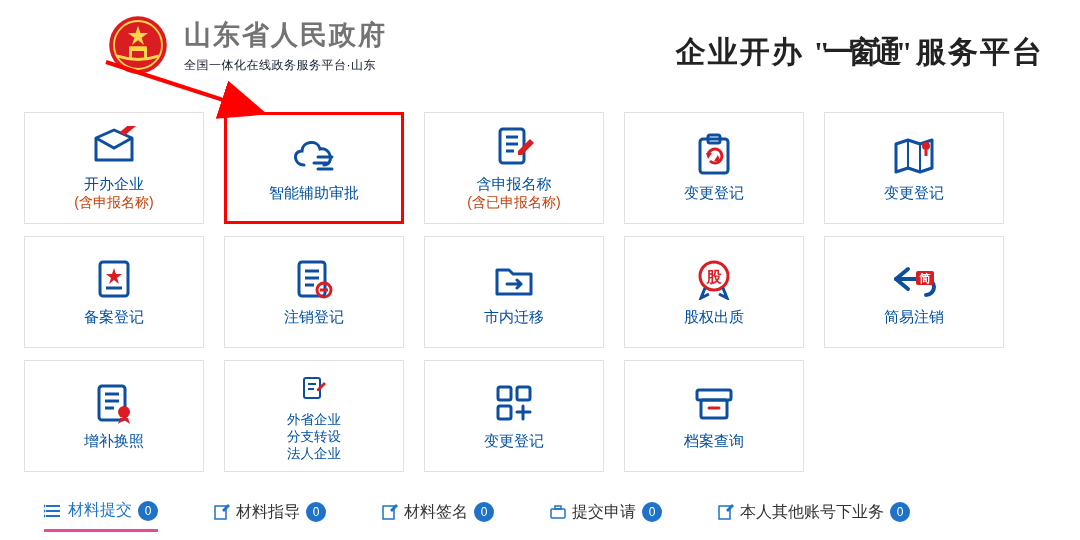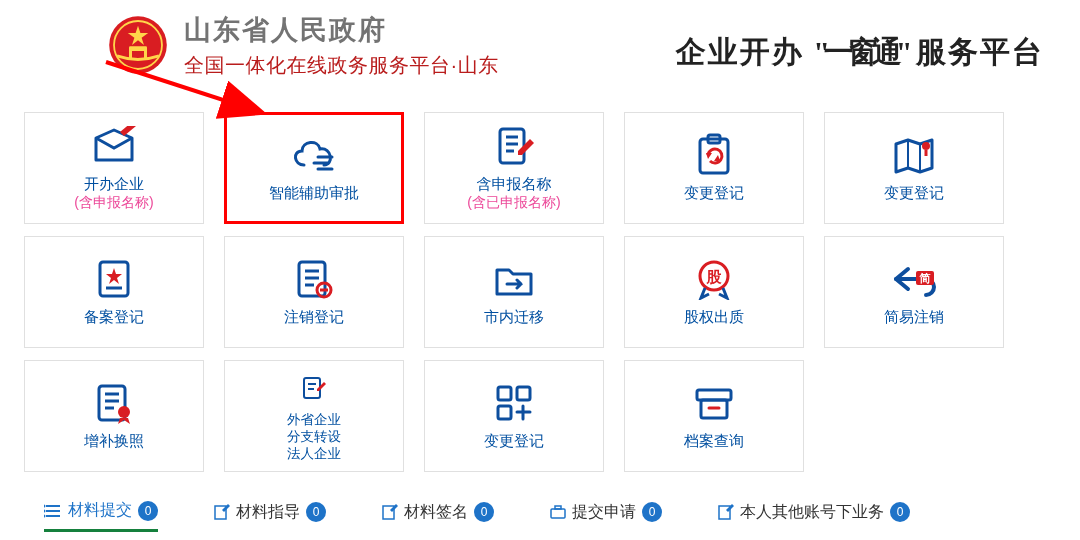--- a/index.html
+++ b/index.html
@@ -26,22 +26,22 @@
       display: flex;
       flex-direction: column;
     }
     .main-title {
       color: #737373;
       font-size: 27px;
       font-weight: bold;
       letter-spacing: 2px;
     }
     .sub-title {
-      color: #b91c1c;
-      font-size: 20px;
+      color: #0f172a;
+      font-size: 12px;
       margin-top: 4px;
       letter-spacing: 0.5px;
     }
     .right-title {
       position: absolute;
       right: 36px;
       top: 32px;
       font-family: "STKaiti", "KaiTi", serif;
       font-size: 30px;
       font-weight: 600;
@@ -84,21 +84,21 @@
       justify-content: center;
     }
     .tile-label {
       color: #004fa0;
       font-size: 15px;
       text-align: center;
       line-height: 1.35;
       margin-top: 6px;
     }
     .tile-sub {
-      color: #ec4899;
+      color: #c2410c;
       font-size: 14px;
       text-align: center;
       margin-top: 0;
     }
     .three-line { font-size: 13.5px; line-height: 1.25;}
     .grid .blank { border: none; cursor: default; }
 
     .tabs {
       display: flex;
       align-items: center;
@@ -108,21 +108,21 @@
       color: #333;
     }
     .tab {
       display: flex;
       align-items: center;
       cursor: pointer;
       padding-bottom: 8px;
     }
     .tab.active {
       color: #1e73c8;
-      border-bottom: 3px solid #15803d;
+      border-bottom: 3px solid #ec4899;
     }
     .tab-icon { margin-right: 6px; display:inline-flex; align-items:center; }
     .badge {
       background: #1e73c8;
       color: #fff;
       font-size: 12px;
       border-radius: 50%;
       min-width: 20px;
       height: 20px;
       display: inline-flex;

